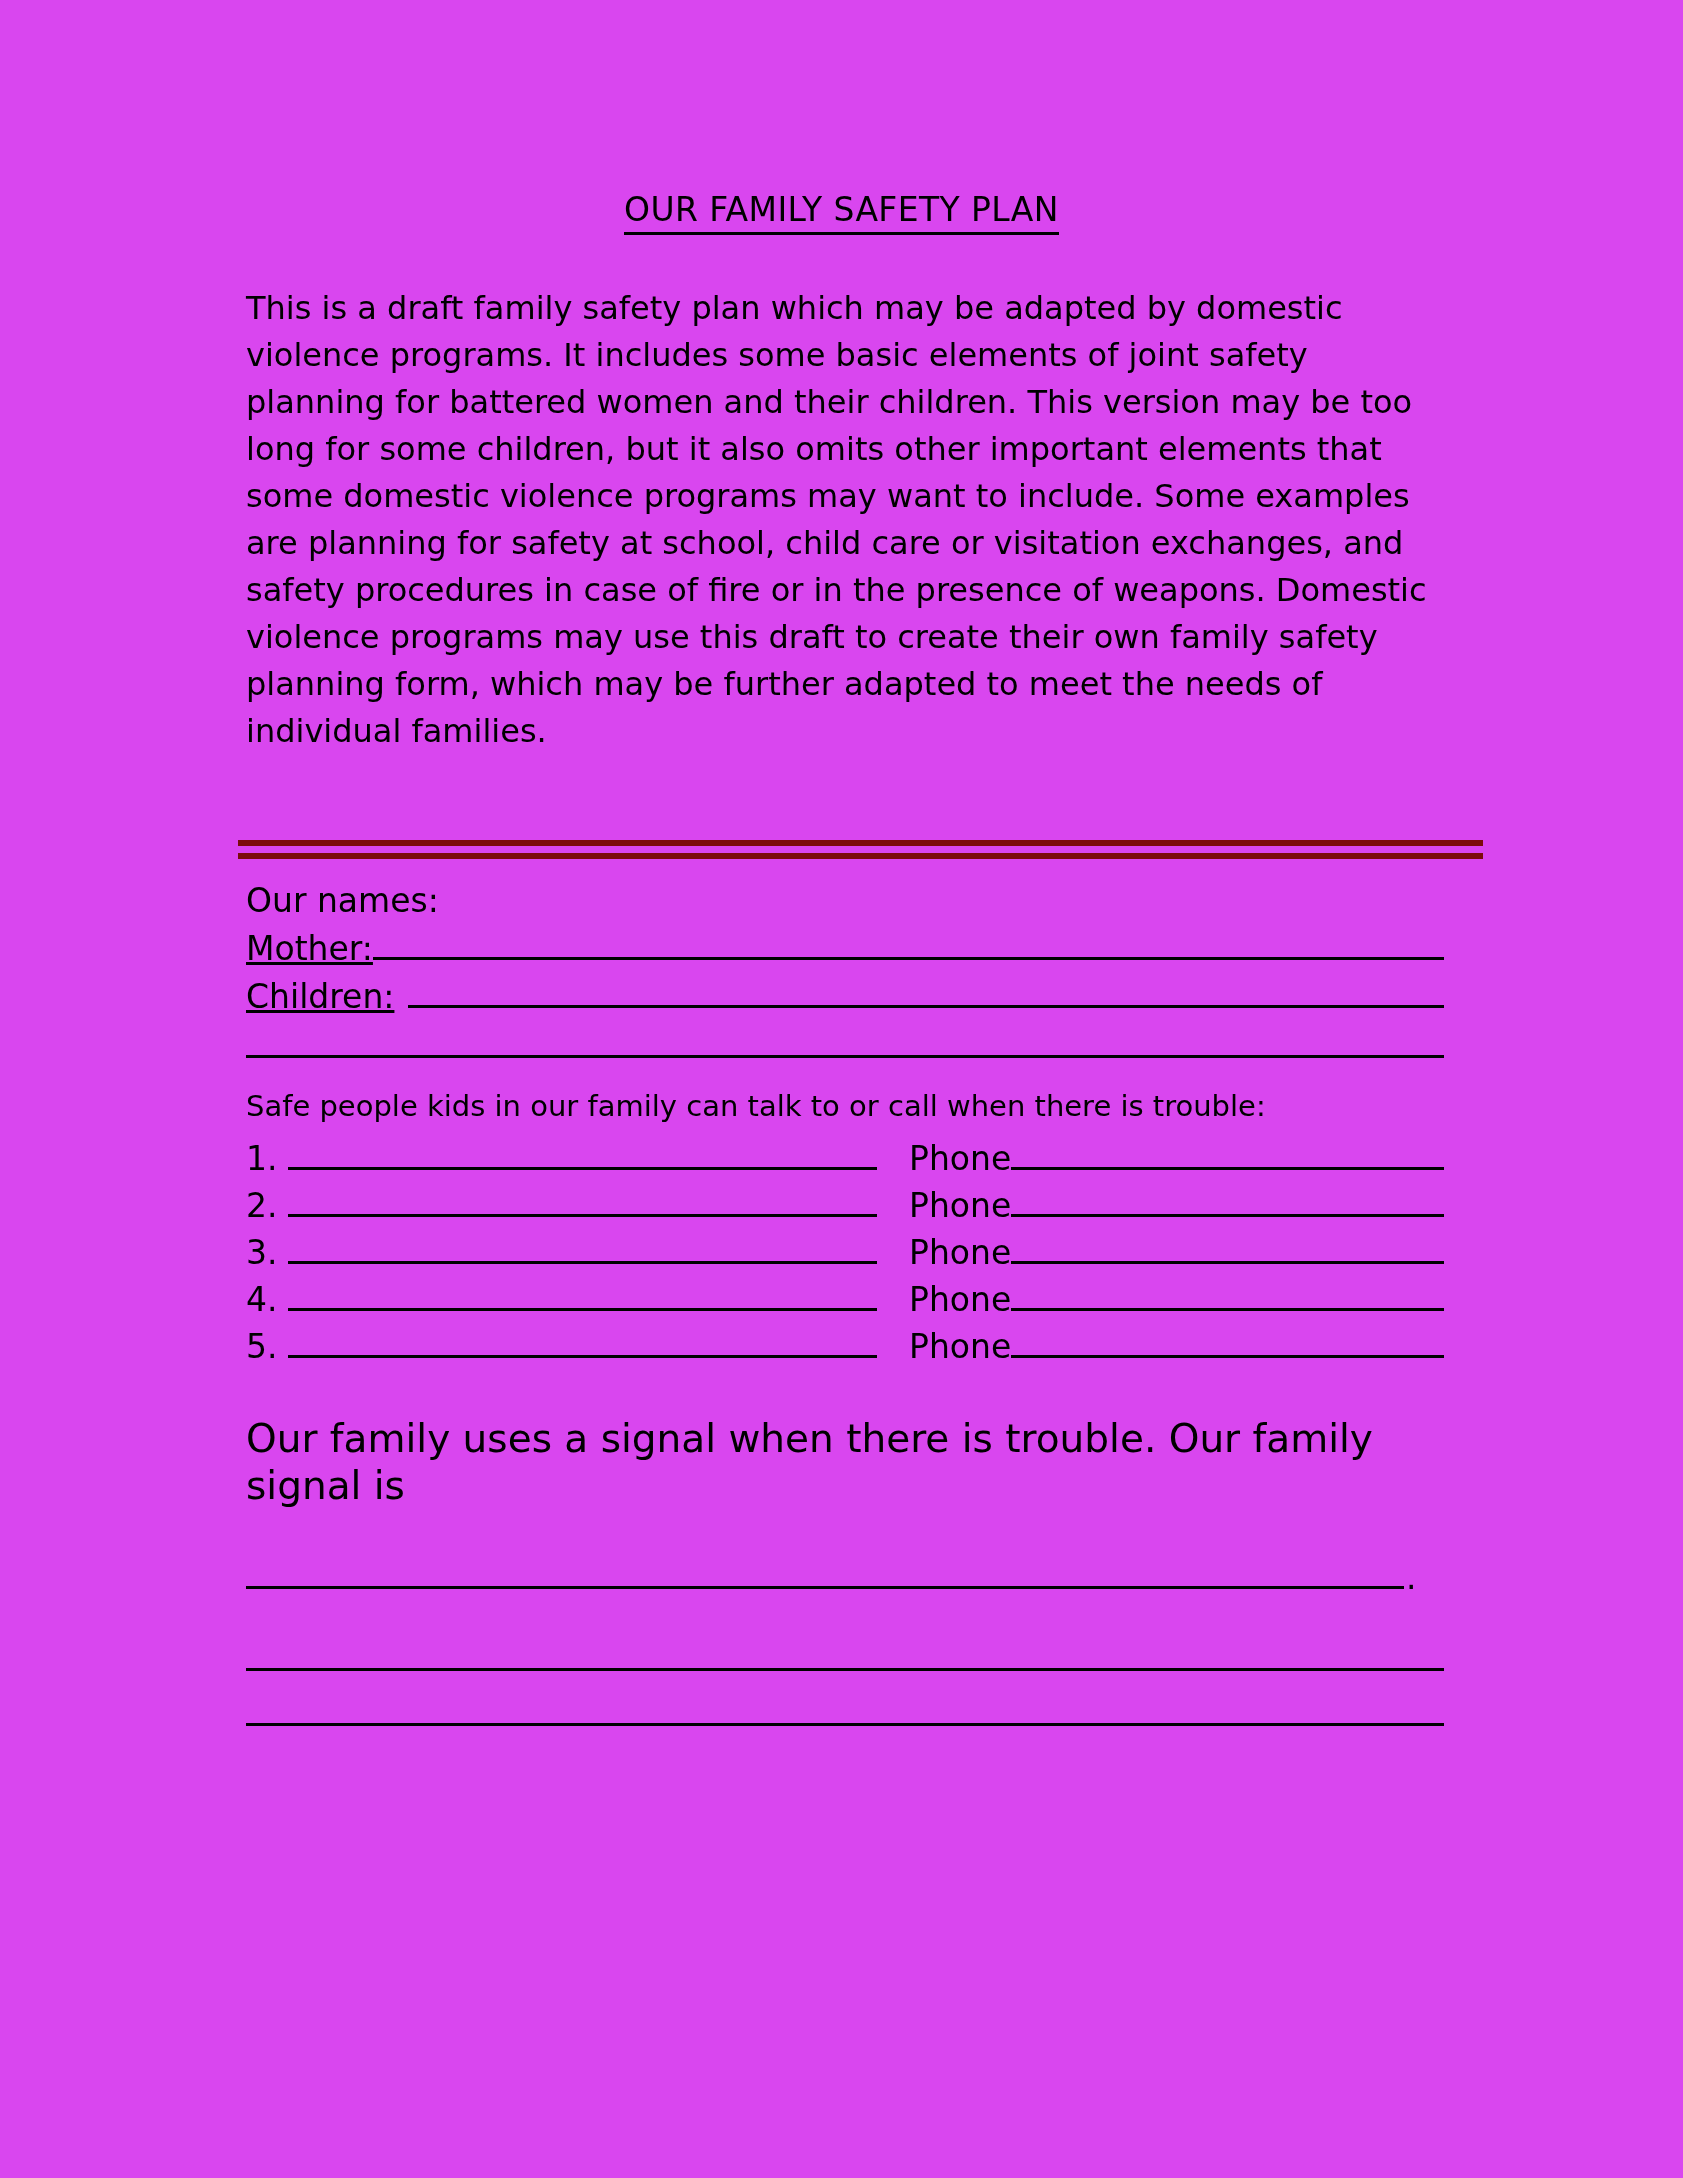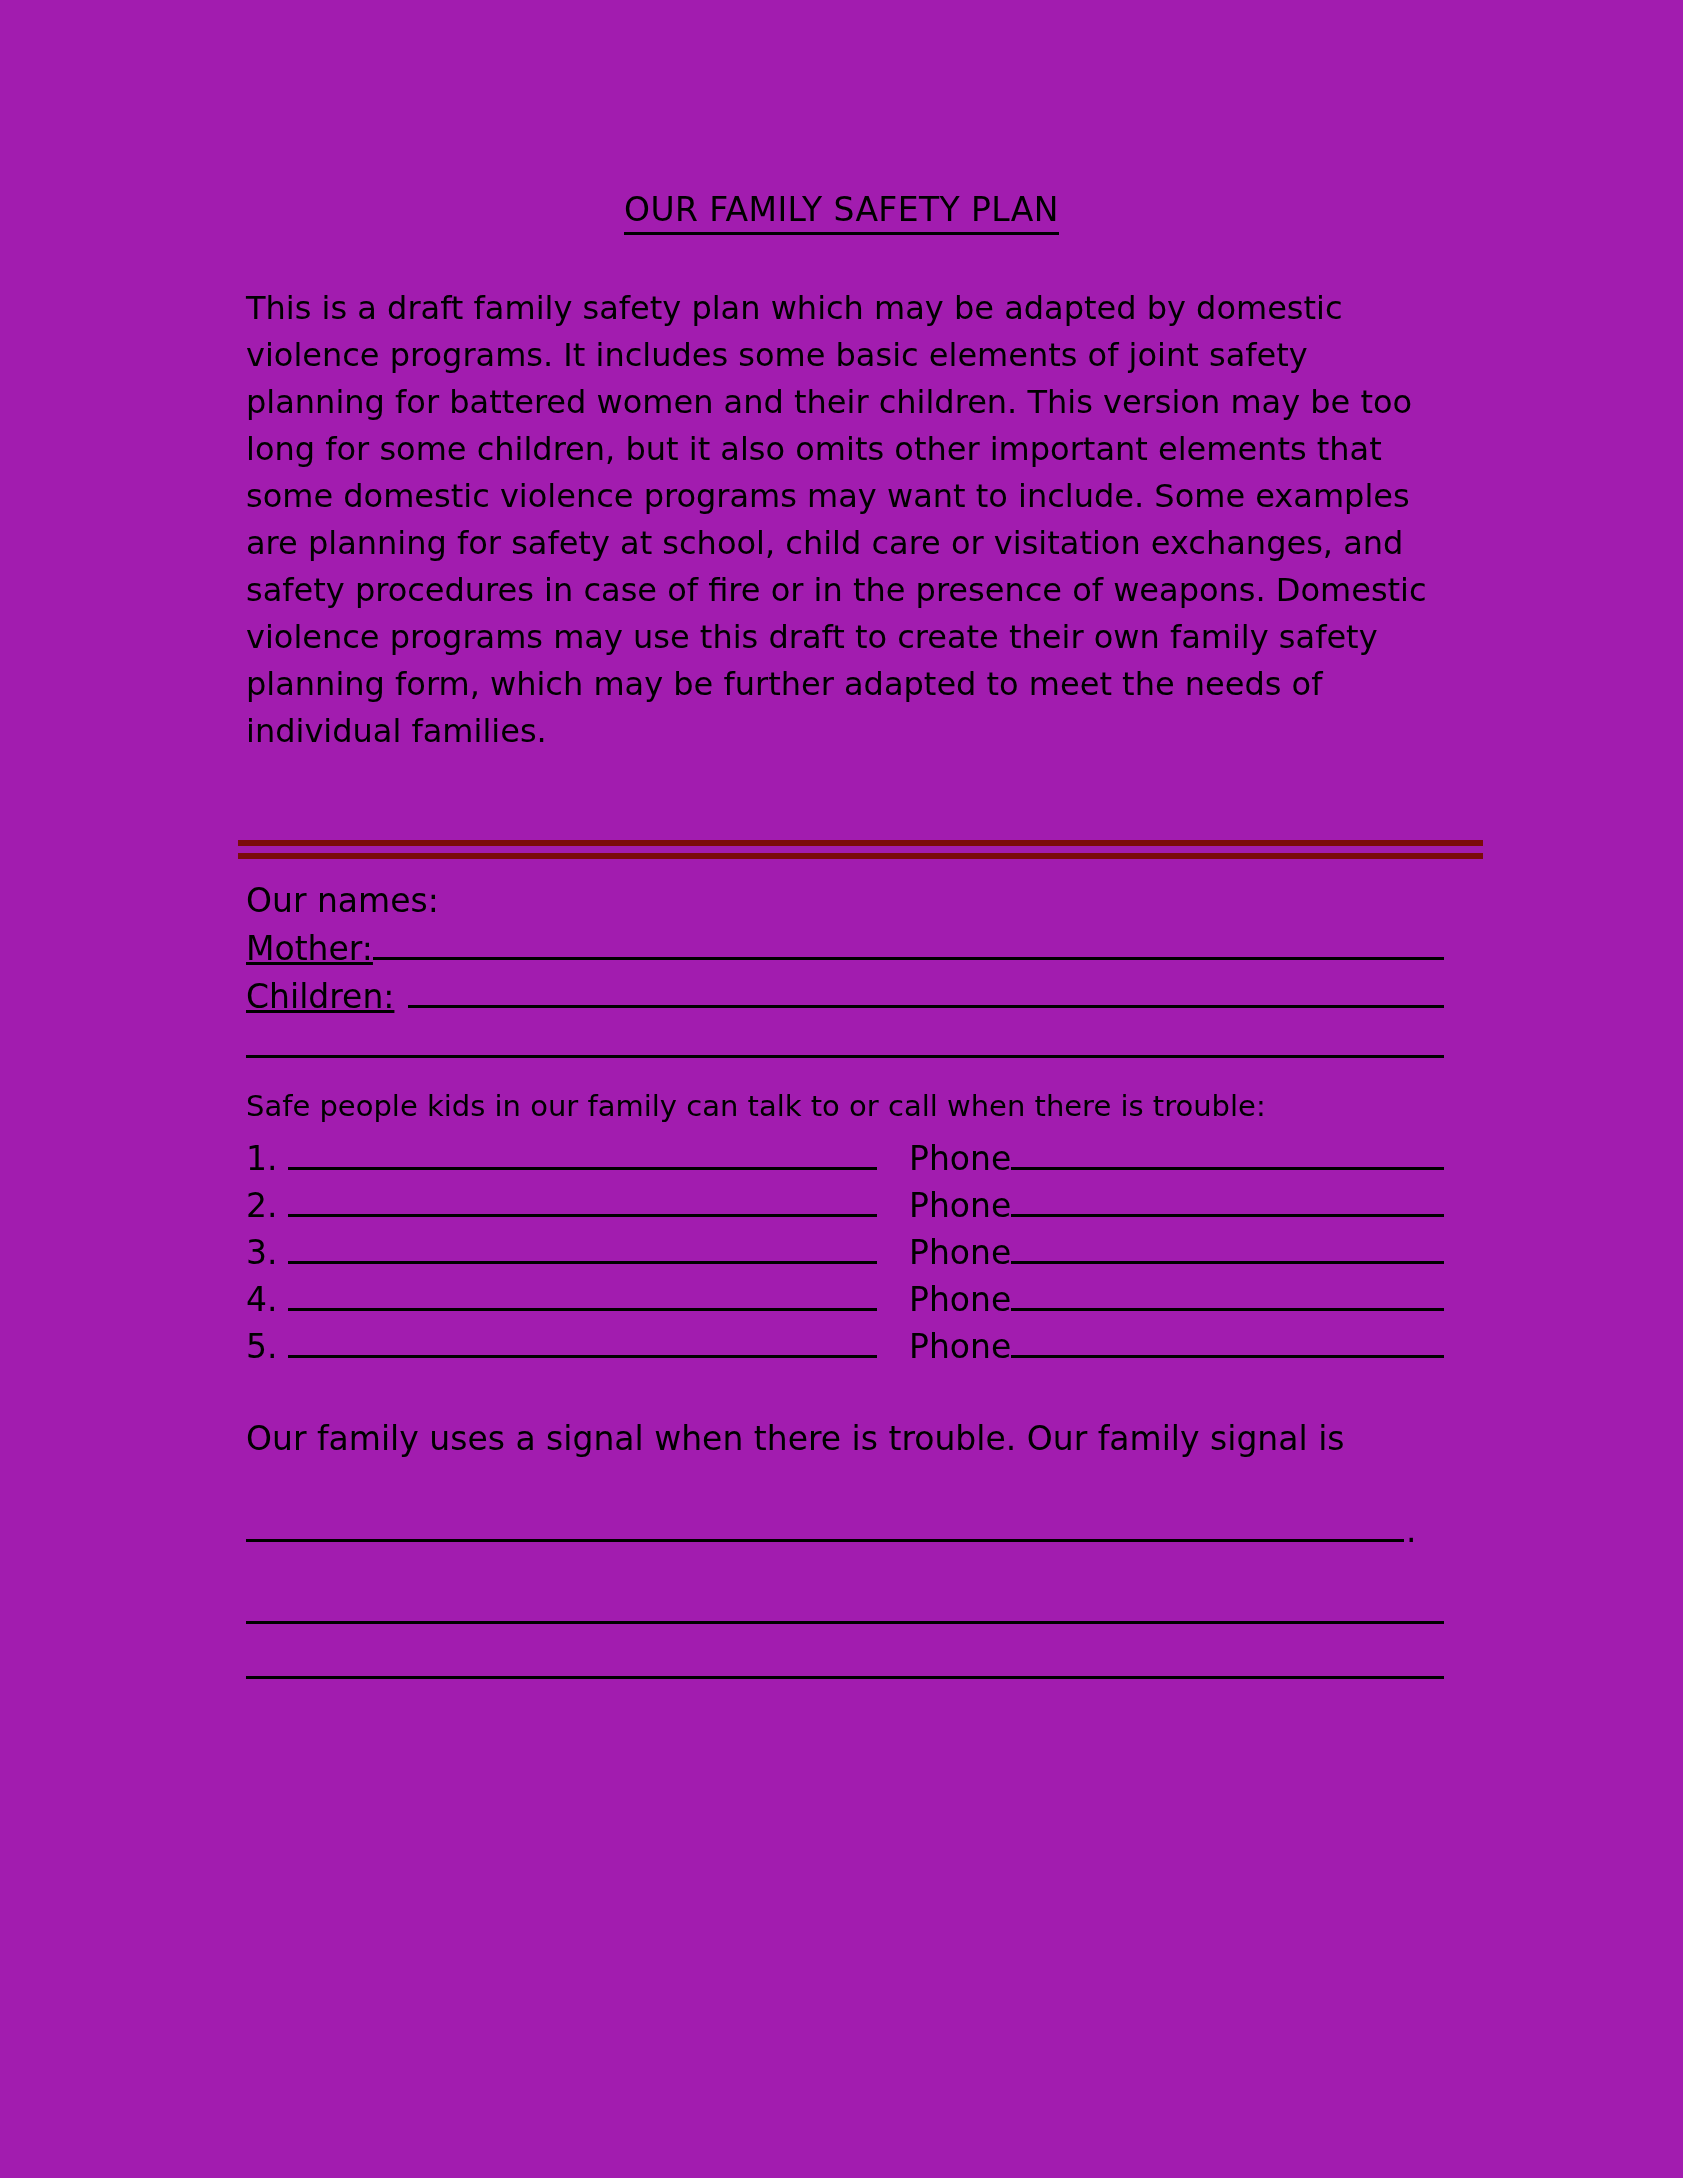--- a/index.html
+++ b/index.html
@@ -12,21 +12,21 @@
     height: 2178px;
     font-family: "DejaVu Sans", sans-serif;
     color: #000000;
     -webkit-font-smoothing: antialiased;
   }
 
   .page {
     position: relative;
     width: 1683px;
     height: 2178px;
-    background: #a21caf;
+    background: #d946ef;
     box-sizing: border-box;
     padding: 0 246px 0 246px;
   }
 
   
   .doc-title {
     text-align: center;
     font-size: 33px;
     line-height: 1.2;
     letter-spacing: 0.4px;
@@ -130,21 +130,21 @@
   }
   .contact-phone-line {
     flex: 1 1 auto;
     border-bottom: 3.5px solid #000;
     height: 33px;
   }
 
   
   .signal-para {
     margin-top: 46px;
-    font-size: 33px;
+    font-size: 39px;
     line-height: 47px;
     max-width: 1188px;
   }
   .signal-fill-row {
     display: flex;
     align-items: baseline;
     width: 1198px;
     margin-top: 44px;
   }
   .signal-fill-line {

